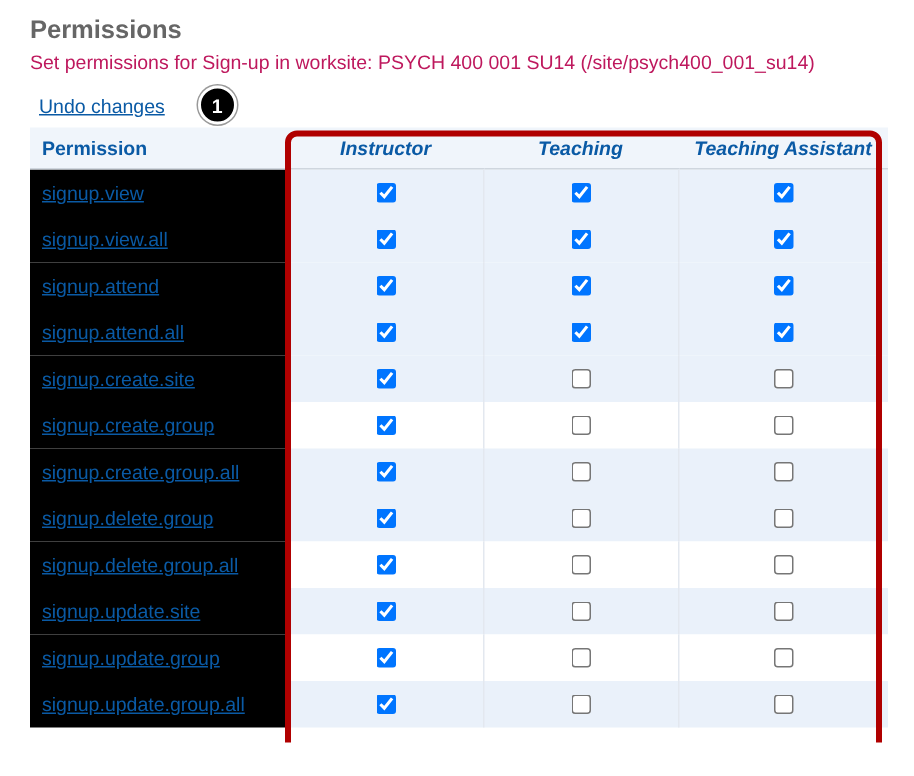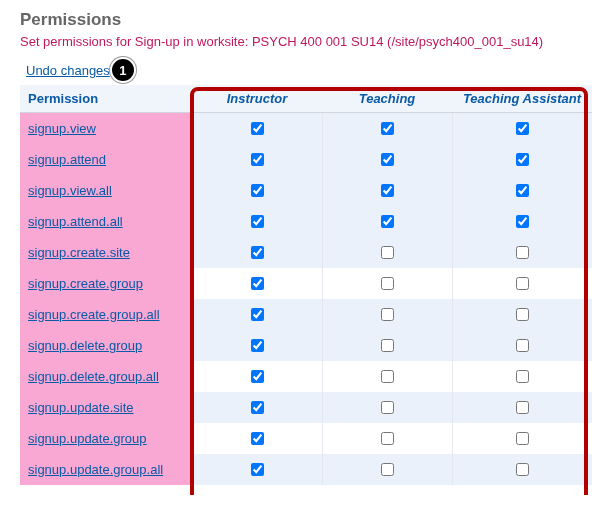--- a/index.html
+++ b/index.html
@@ -18,21 +18,21 @@
     margin: 0 0 4px 0;
   }
   .subtitle {
     font-size: 13px;
     color: #be185d;
     margin-bottom: 8px;
   }
   .undo-row {
     display: flex;
     align-items: center;
-    gap: 0;
+    gap: 22px;
     margin-bottom: 2px;
     padding-left: 6px;
   }
   a.link, .undo-link {
     color: #0a5aa5;
     text-decoration: underline;
     cursor: pointer;
   }
   .callout {
     width: 22px;
@@ -67,21 +67,21 @@
     font-weight: bold;
     border-bottom: 1px solid #cfd6de;
     background: #f0f5fb;
   }
   thead th.role {
     text-align: center;
     font-style: italic;
   }
   tbody td:first-child {
     color: #0a5aa5;
-    background: #f9a8d4;
+    background: #000000;
     margin-left: 12px;
   }
   tbody tr.odd td.cell {
     background: #eaf1fa;
   }
   tbody tr.even td.cell {
     background: #ffffff;
   }
   tbody tr.toprows td.cell {
     background: #eaf1fa;
@@ -138,27 +138,27 @@
       </tr>
     </thead>
     <tbody id="perm-body">
         <tr class="toprows">
           <td><a class="link">signup.view</a></td>
           <td class="cell"><input type="checkbox" checked="" style=""></td>
           <td class="cell"><input type="checkbox" checked="" style=""></td>
           <td class="cell"><input type="checkbox" checked="" style=""></td>
         </tr>
         <tr class="toprows">
+          <td><a class="link">signup.view.all</a></td>
+          <td class="cell"><input type="checkbox" checked="" style=""></td>
+          <td class="cell"><input type="checkbox" checked="" style=""></td>
+          <td class="cell"><input type="checkbox" checked="" style=""></td>
+        </tr>
+        <tr class="toprows">
           <td><a class="link">signup.attend</a></td>
-          <td class="cell"><input type="checkbox" checked="" style=""></td>
-          <td class="cell"><input type="checkbox" checked="" style=""></td>
-          <td class="cell"><input type="checkbox" checked="" style=""></td>
-        </tr>
-        <tr class="toprows">
-          <td><a class="link">signup.view.all</a></td>
           <td class="cell"><input type="checkbox" checked="" style=""></td>
           <td class="cell"><input type="checkbox" checked="" style=""></td>
           <td class="cell"><input type="checkbox" checked="" style=""></td>
         </tr>
         <tr class="toprows">
           <td><a class="link">signup.attend.all</a></td>
           <td class="cell"><input type="checkbox" checked="" style=""></td>
           <td class="cell"><input type="checkbox" checked="" style=""></td>
           <td class="cell"><input type="checkbox" checked="" style=""></td>
         </tr>

